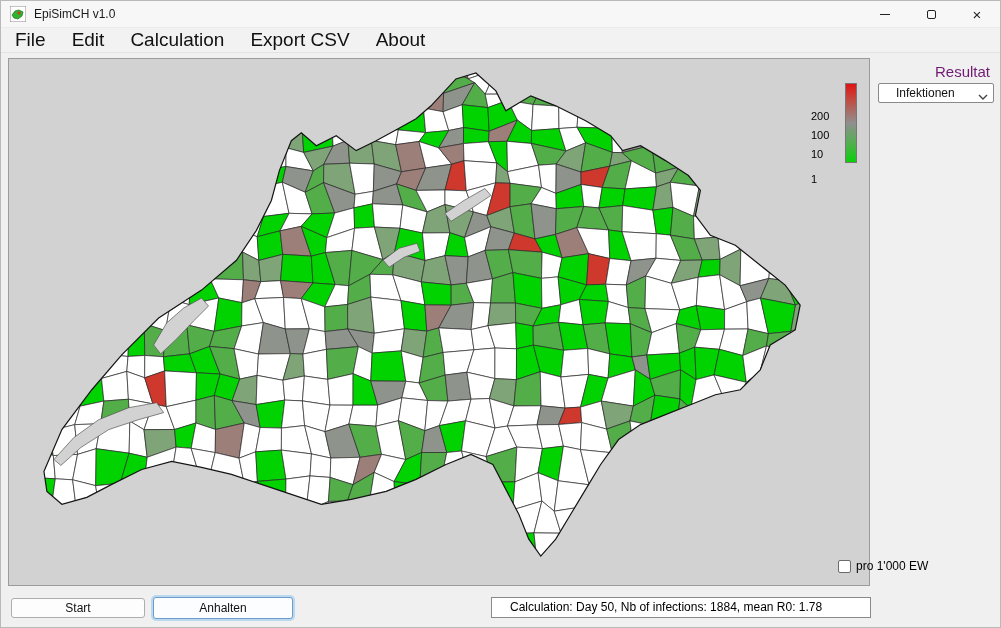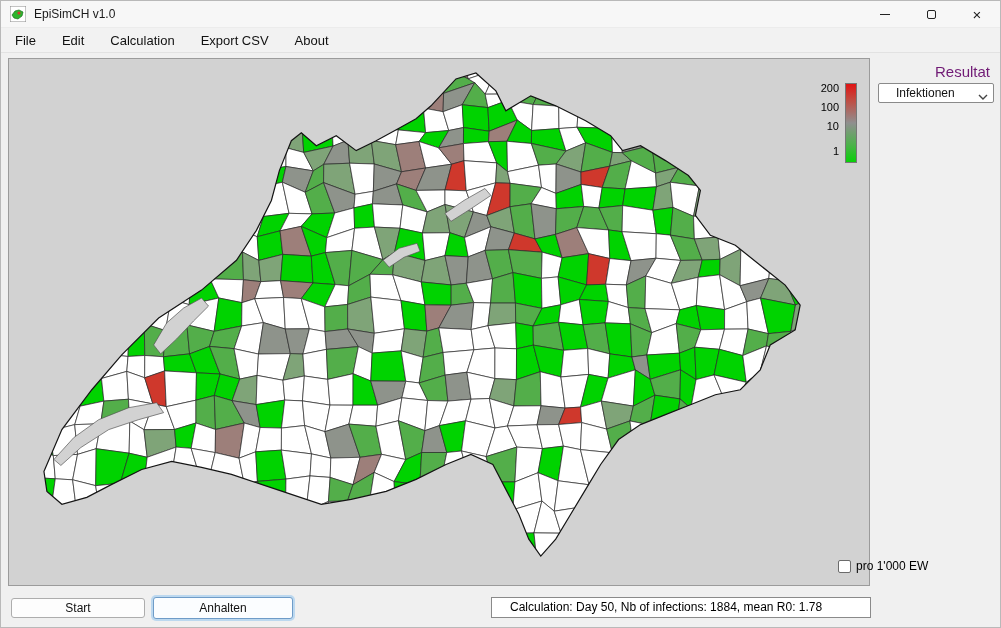--- a/index.html
+++ b/index.html
@@ -24,36 +24,36 @@
   }
   .glyph-min { width:10px; height:1px; background:#222; }
   .glyph-max { width:9px; height:9px; border:1px solid #222; border-radius:2px; }
   .glyph-close { font-size:15px; line-height:15px; color:#222; }
   
   .menubar {
     position:absolute; left:0; top:27px; width:100%; height:25px;
     display:flex; align-items:center; background:#f2f2f2;
     border-bottom:1px solid #e2e2e2; padding-left:1px;
   }
-  .menu-item { font-size:13px; color:#111; padding:4px 13px; }
+  .menu-item { font-size:19px; color:#111; padding:4px 13px; }
   
   .map-panel {
     position:absolute; left:7px; top:57px; width:862px; height:528px;
     background:#d2d2d2; border:1px solid #9b9b9b;
   }
   .map-panel svg { position:absolute; left:0; top:0; width:860px; height:526px; }
   
   .legend { position:absolute; right:12px; top:24px; width:48px; height:84px; }
   .legend-bar {
     position:absolute; right:0; top:0; width:12px; height:80px;
     border:1px solid #777;
   }
   .legend-label {
-    position:absolute; right:18px; width:28px; text-align:right;
-    font-size:11px; color:#000;
+    position:absolute; right:18px; width:28px; 
+    font-size:11px; color:#000;margin-top:28px;
   }
   .ll0 { top:-1px; } .ll1 { top:18px; } .ll2 { top:37px; } .ll3 { top:62px; }
   
   .resultat-label {
     position:absolute; right:10px; top:62px; font-size:15px; color:#701a75;
   }
   .dropdown {
     position:absolute; left:877px; top:82px; width:116px; height:20px;
     background:#ffffff; border:1px solid #8a8a8a; border-radius:2px;
     display:flex; align-items:center; font-size:12px; color:#111;

